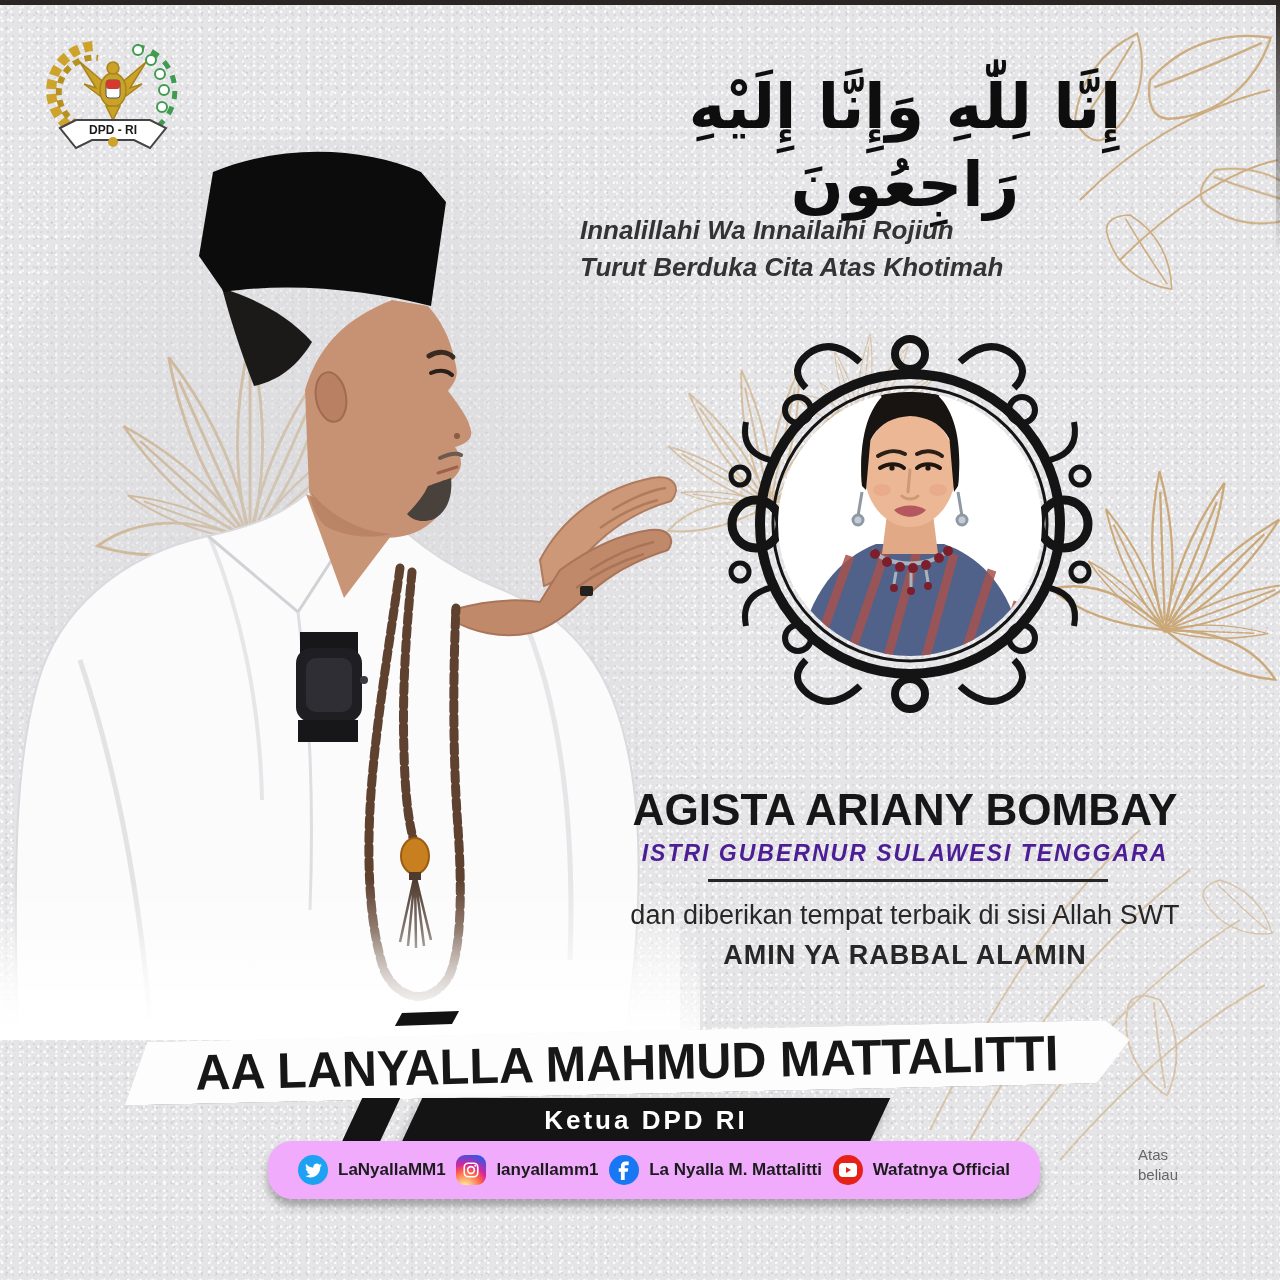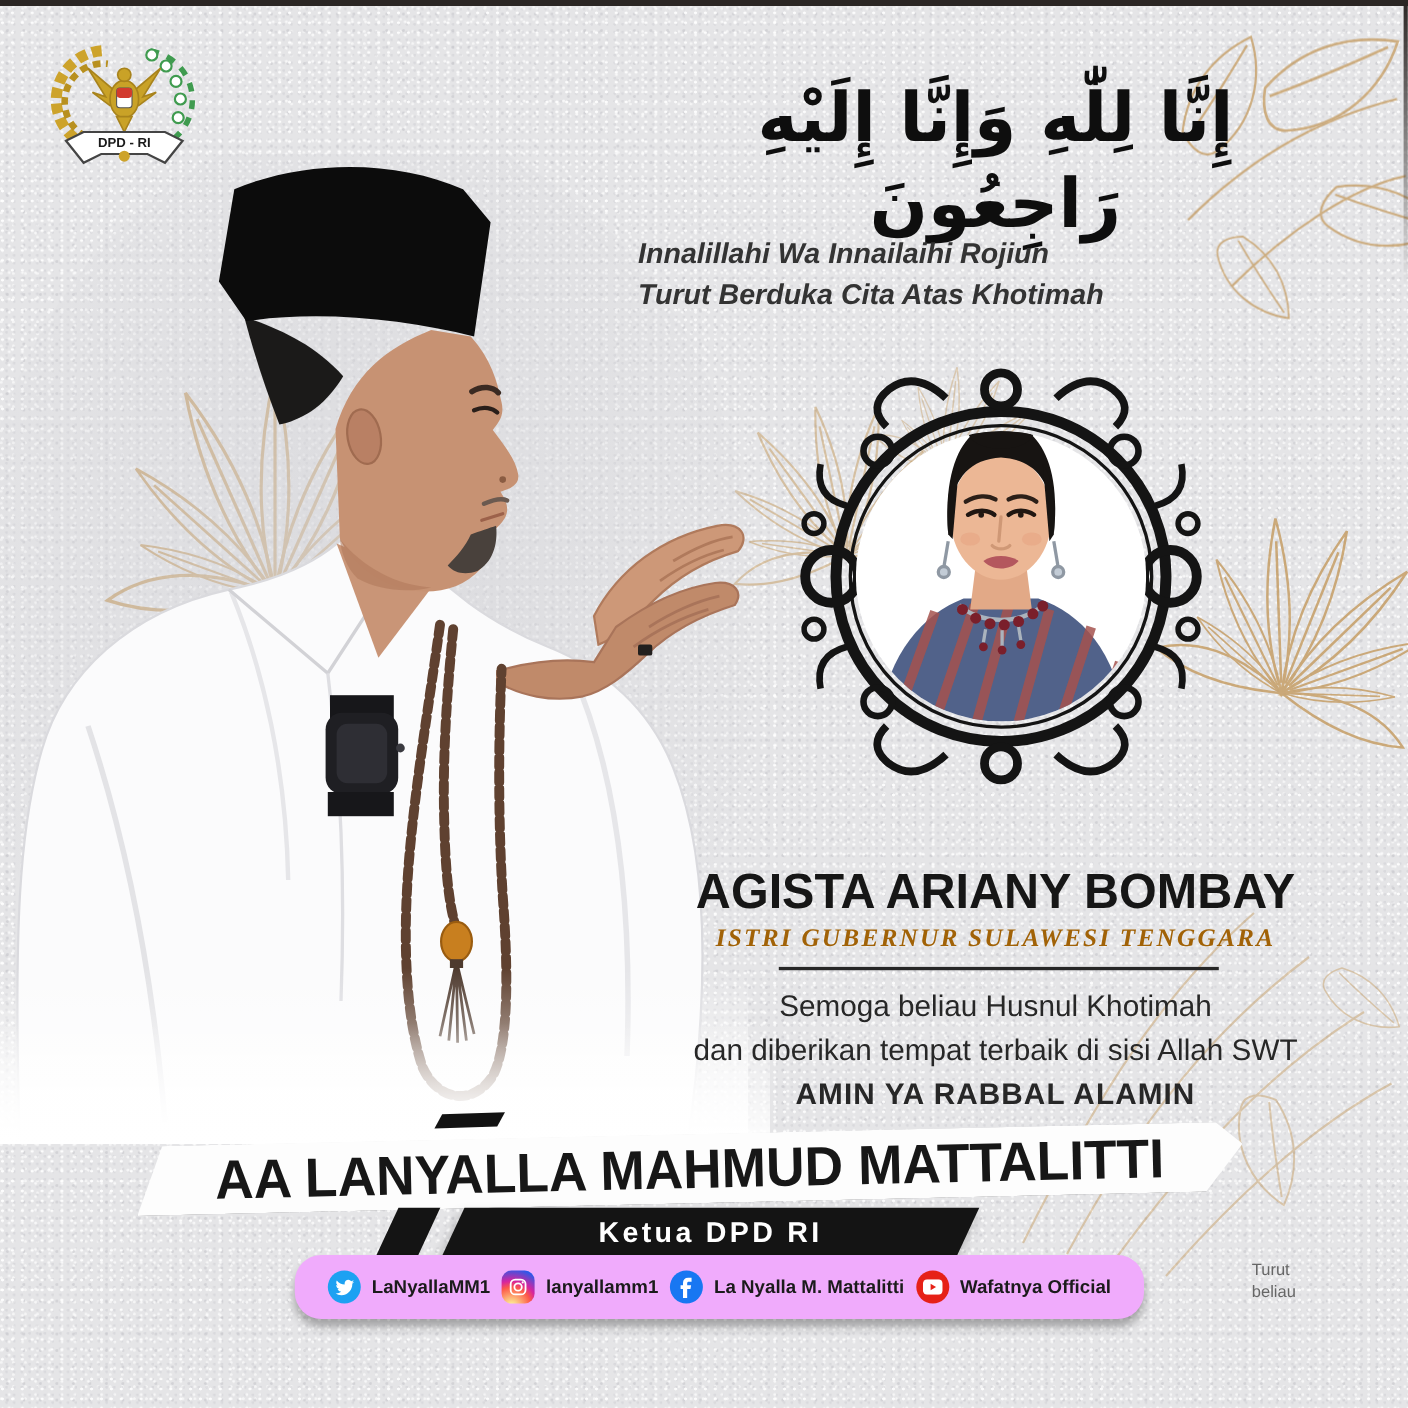--- a/index.html
+++ b/index.html
@@ -20,21 +20,21 @@
   
   .arabic{left:600px;top:68px;width:610px;text-align:center;direction:rtl;
           font-family:"DejaVu Sans",sans-serif;font-weight:bold;font-size:62px;
           color:#0e0e0e;line-height:1.25;}
   .translit{left:580px;top:212px;width:650px;text-align:left;font-style:italic;
             font-weight:600;font-size:26px;color:#333;line-height:37px;}
   
   .dec-name{left:555px;top:784px;width:700px;text-align:center;font-weight:bold;
             font-size:45px;color:#161616;letter-spacing:0px;transform:scaleX(.98);}
   .dec-title{left:555px;top:840px;width:700px;text-align:center;font-style:italic;
-             font-weight:700;font-size:23px;letter-spacing:2px;color:#a16207;font-family:Liberation Serif, serif;}
+             font-weight:700;font-size:23px;letter-spacing:2px;color:#4c1d95;}
   .divider{left:708px;top:879px;width:400px;height:3px;background:#262626;}
   .messages{left:540px;top:895px;width:730px;text-align:center;color:#272727;
             font-size:27px;font-weight:500;line-height:40px;}
   .messages .amin{font-weight:600;letter-spacing:1px;}
   
   .name-banner{left:124px;top:1031px;width:1006px;height:63px;background:#fdfdfd;
                transform:rotate(-1.3deg);
                clip-path:polygon(2.4% 0%,97.6% 0%,100% 32%,96.6% 100%,0% 100%);
                box-shadow:0 10px 16px rgba(0,0,0,.38);
                display:flex;align-items:center;justify-content:center;}
@@ -319,21 +319,20 @@
         <circle cx="201" cy="281" r="4" fill="#7a1f2b"></circle>
         <circle cx="218" cy="276" r="4" fill="#7a1f2b"></circle>
     </g>
   </g>
 </svg>
 
 <div class="abs dec-name">AGISTA ARIANY BOMBAY</div>
 <div class="abs dec-title">ISTRI GUBERNUR SULAWESI TENGGARA</div>
 <div class="abs divider"></div>
 <div class="abs messages">
-  <div>Semoga beliau Husnul Khotimah</div>
   <div>dan diberikan tempat terbaik di sisi Allah SWT</div>
   <div class="amin">AMIN YA RABBAL ALAMIN</div>
 </div>
 
 <div class="abs black-dash"></div>
 <div class="abs name-banner">
   <span>AA LANYALLA MAHMUD MATTALITTI</span>
 </div>
 <div class="abs role-left"></div>
 <div class="abs role-main"></div>
@@ -371,18 +370,18 @@
       <svg width="18" height="14" viewBox="0 0 18 14">
           <rect x="0" y="0" width="18" height="14" rx="4" fill="#fff"></rect>
           <path d="M7 4 L12 7 L7 10 Z" fill="#e62117"></path>
         </svg>
     </span>
     <span class="label">Wafatnya Official</span>
   </div>
 </div>
 
 <div class="abs lorem">
-  <div>Turut</div>
+  <div>Atas</div>
   <div>beliau</div>
 </div>
 
 <div class="abs edge-top"></div>
 <div class="abs edge-right"></div>
 
 </body></html>

